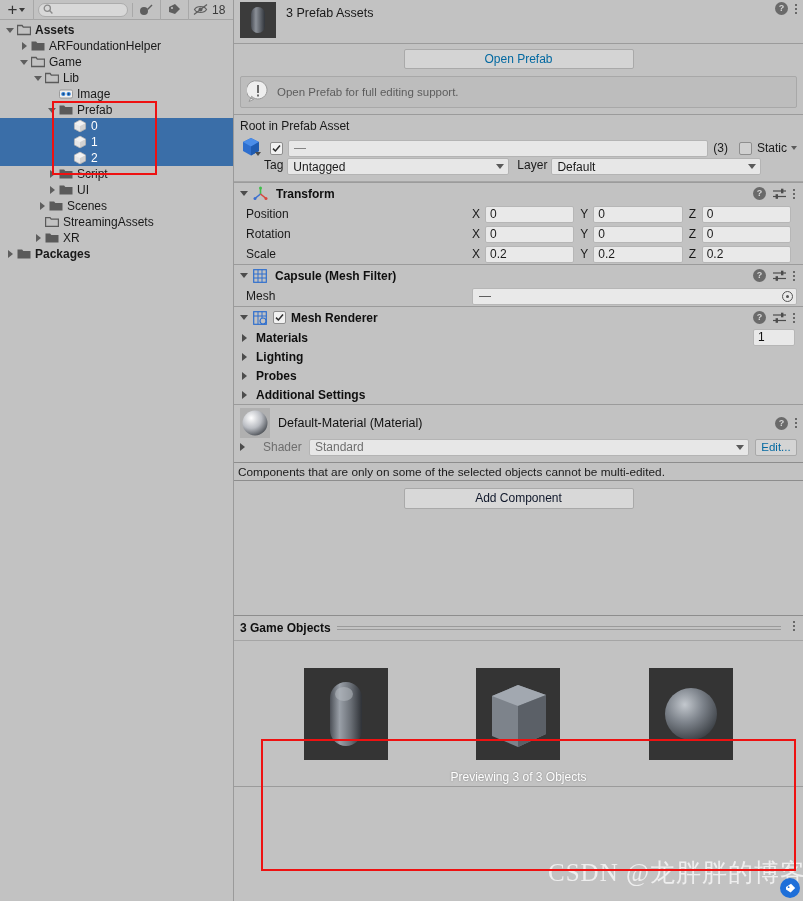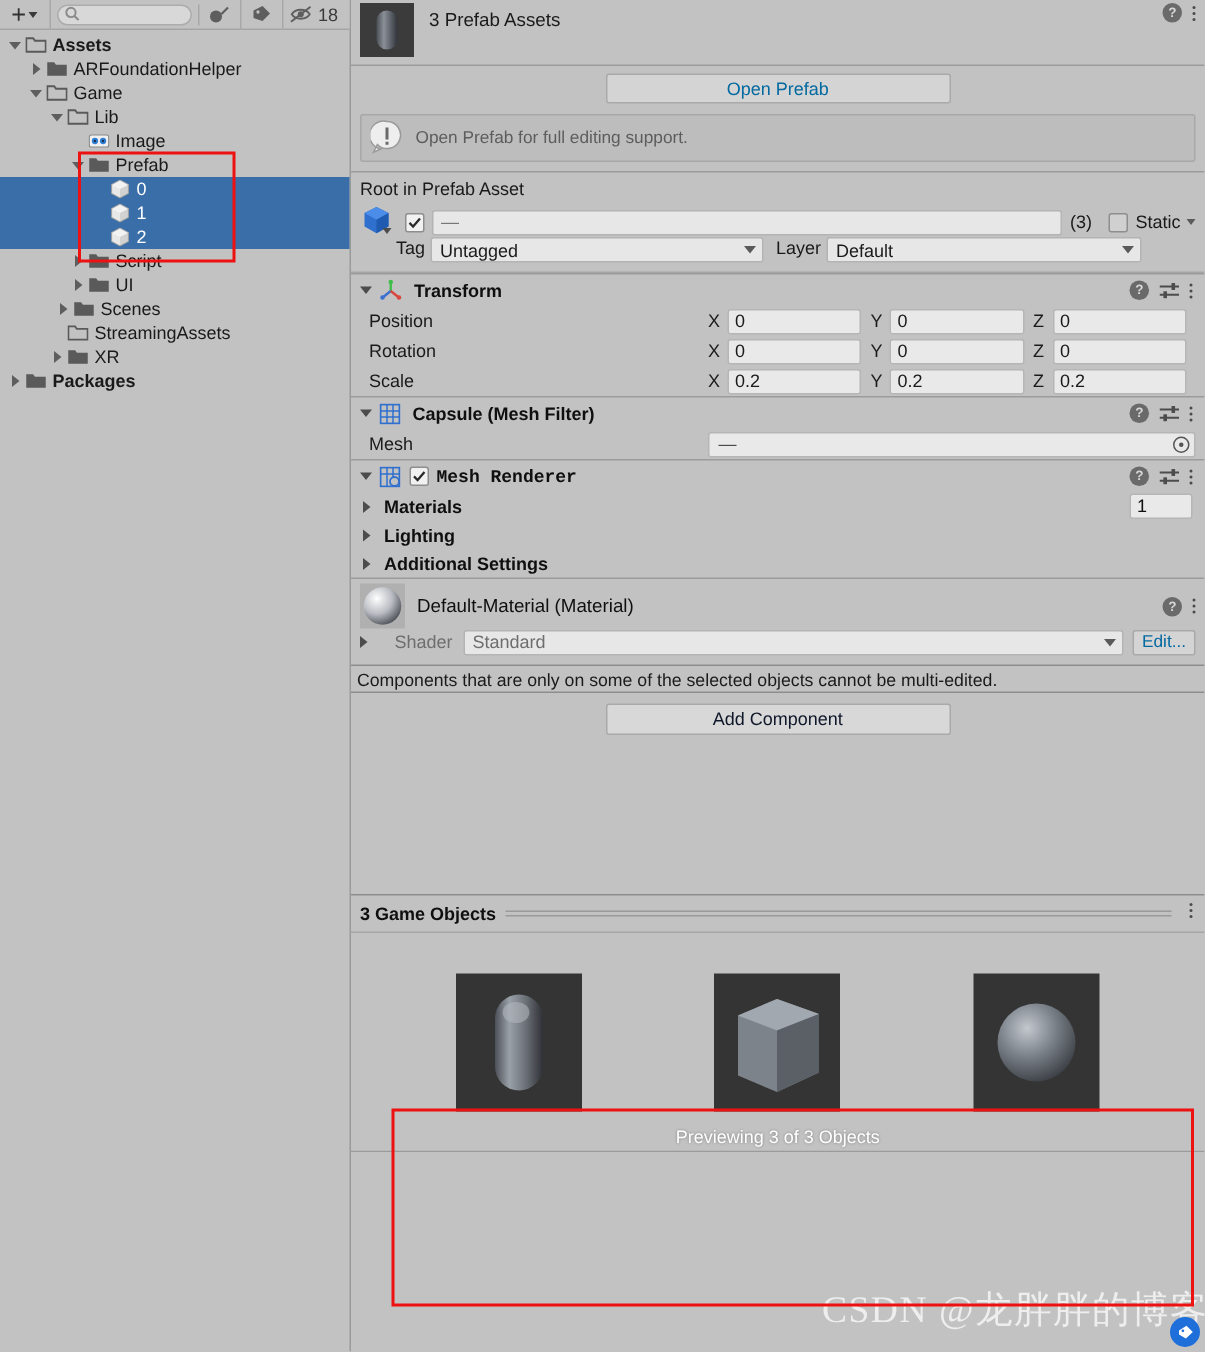--- a/index.html
+++ b/index.html
@@ -647,21 +647,21 @@
           <line x1="5" y1="0.7" x2="5" y2="13.3" stroke="#2f6fce" stroke-width="1"></line>
           <line x1="9" y1="0.7" x2="9" y2="13.3" stroke="#2f6fce" stroke-width="1"></line>
           <line x1="0.7" y1="5" x2="13.3" y2="5" stroke="#2f6fce" stroke-width="1"></line>
           <circle cx="10" cy="10" r="3" fill="#c2c2c2" stroke="#2f6fce" stroke-width="1.2"></circle>
         </svg>
         <span class="cb" style="margin:0 0 0 6px;">
           <svg width="9" height="9" viewBox="0 0 9 9">
             <polyline points="1,4.6 3.4,7 8,1.6" fill="none" stroke="#2a2a2a" stroke-width="1.5"></polyline>
           </svg>
         </span>
-        <span class="title" style="margin-left:5px;font-family:Liberation Mono, monospace;">Mesh Renderer</span>
+        <span class="title" style="margin-left:5px;">Mesh Renderer</span>
         <span class="right">
           <span class="help-icon">?</span>
           <svg width="13" height="12" viewBox="0 0 13 12" class="presets-icon">
             <line x1="0" y1="3" x2="13" y2="3" stroke="#4c4c4c" stroke-width="1.2"></line>
             <line x1="0" y1="8.5" x2="13" y2="8.5" stroke="#4c4c4c" stroke-width="1.2"></line>
             <rect x="8" y="0.7" width="2.4" height="4.6" fill="#4c4c4c"></rect>
             <rect x="2.6" y="6.2" width="2.4" height="4.6" fill="#4c4c4c"></rect>
           </svg>
           <span class="kebab-dots">
               <i></i>
@@ -673,20 +673,24 @@
 
       <div class="sub-fold" style="position:relative;">
         <span class="fold-tri closed"></span>
         <span class="slbl">Materials</span>
         <span class="count-box">1</span>
       </div>
       <div id="mr-foldouts">
           <div class="sub-fold">
             <span class="fold-tri closed"></span>
             <span class="slbl">Lighting</span>
+          </div>
+          <div class="sub-fold">
+            <span class="fold-tri closed"></span>
+            <span class="slbl">Probes</span>
           </div>
           <div class="sub-fold">
             <span class="fold-tri closed"></span>
             <span class="slbl">Additional Settings</span>
           </div>
         </div>
     </div>
 
     <div class="mat-block">
       <div class="mat-row1">

